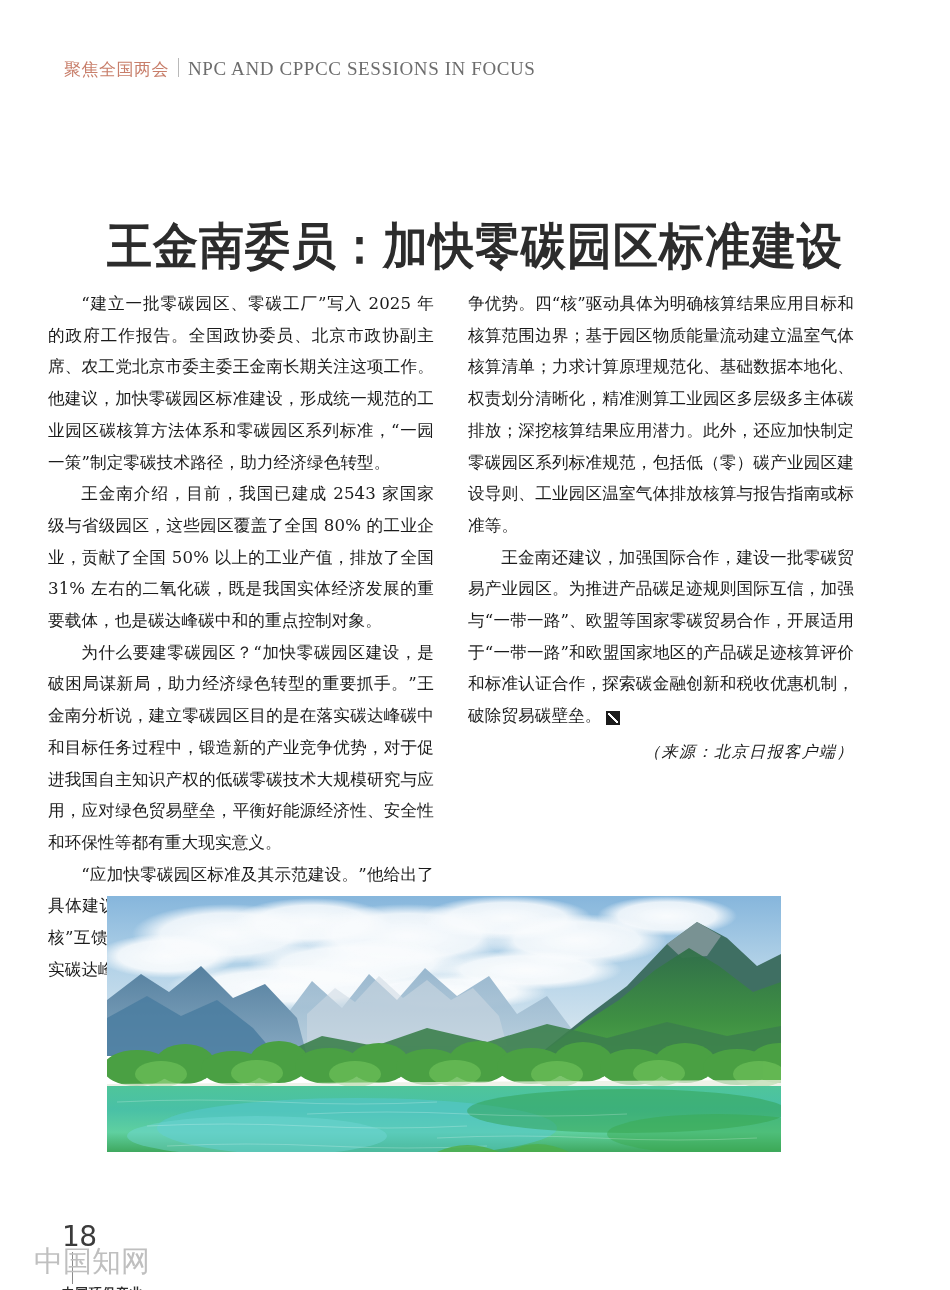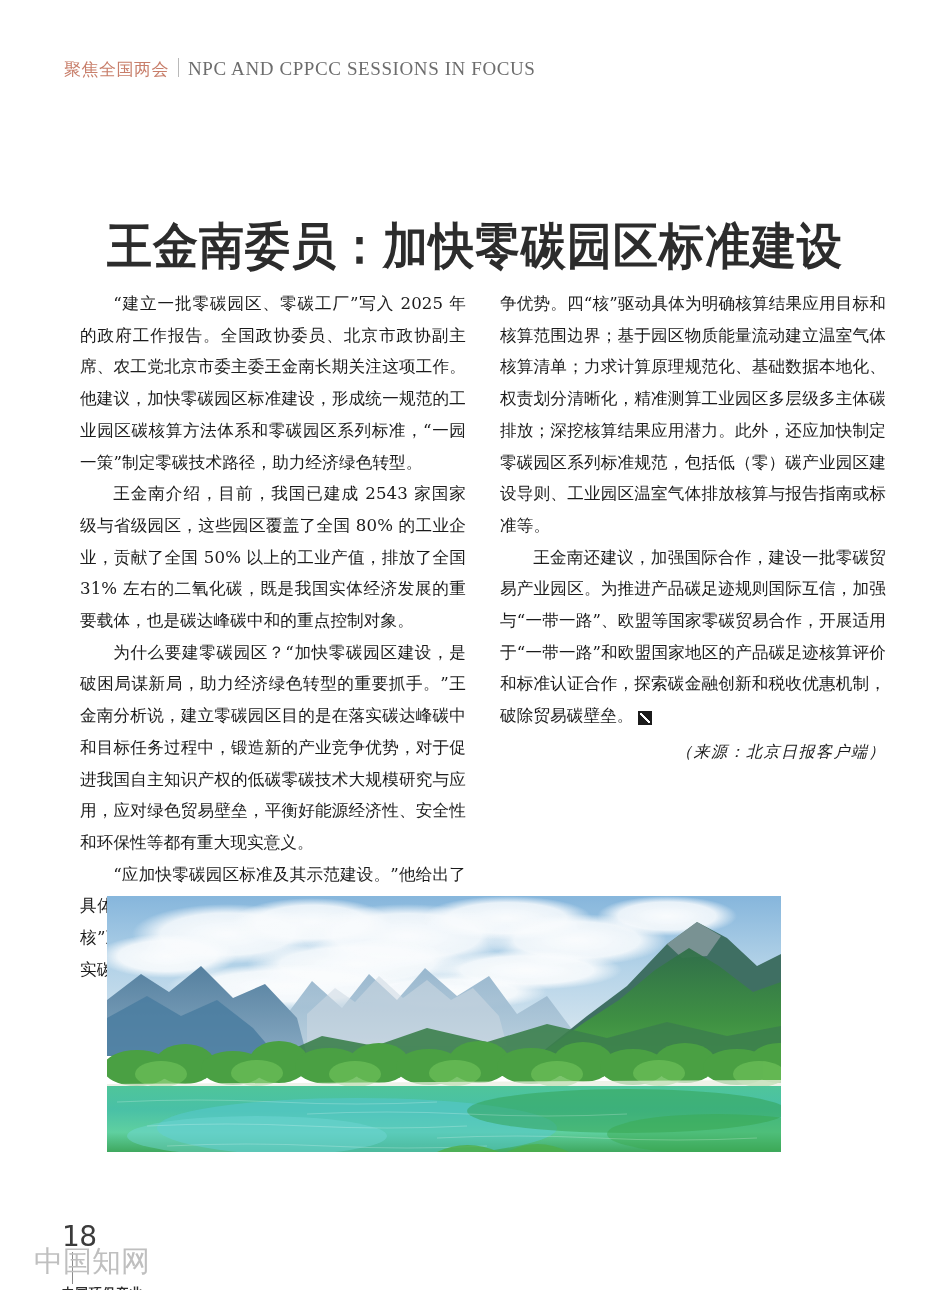--- a/index.html
+++ b/index.html
@@ -58,21 +58,21 @@
     font-size: 45px;
     letter-spacing: 1px;
     color: #2c2c2c;
     transform: scaleY(1.1);
     transform-origin: center top;
   }
 
   
   #article-body {
     position: absolute;
-    left: 80px;
+    left: 48px;
     top: 288px;
     width: 822px;
     display: flex;
     gap: 34px;
   }
   .text-column {
     width: 386px;
   }
   .para {
     margin: 0;

